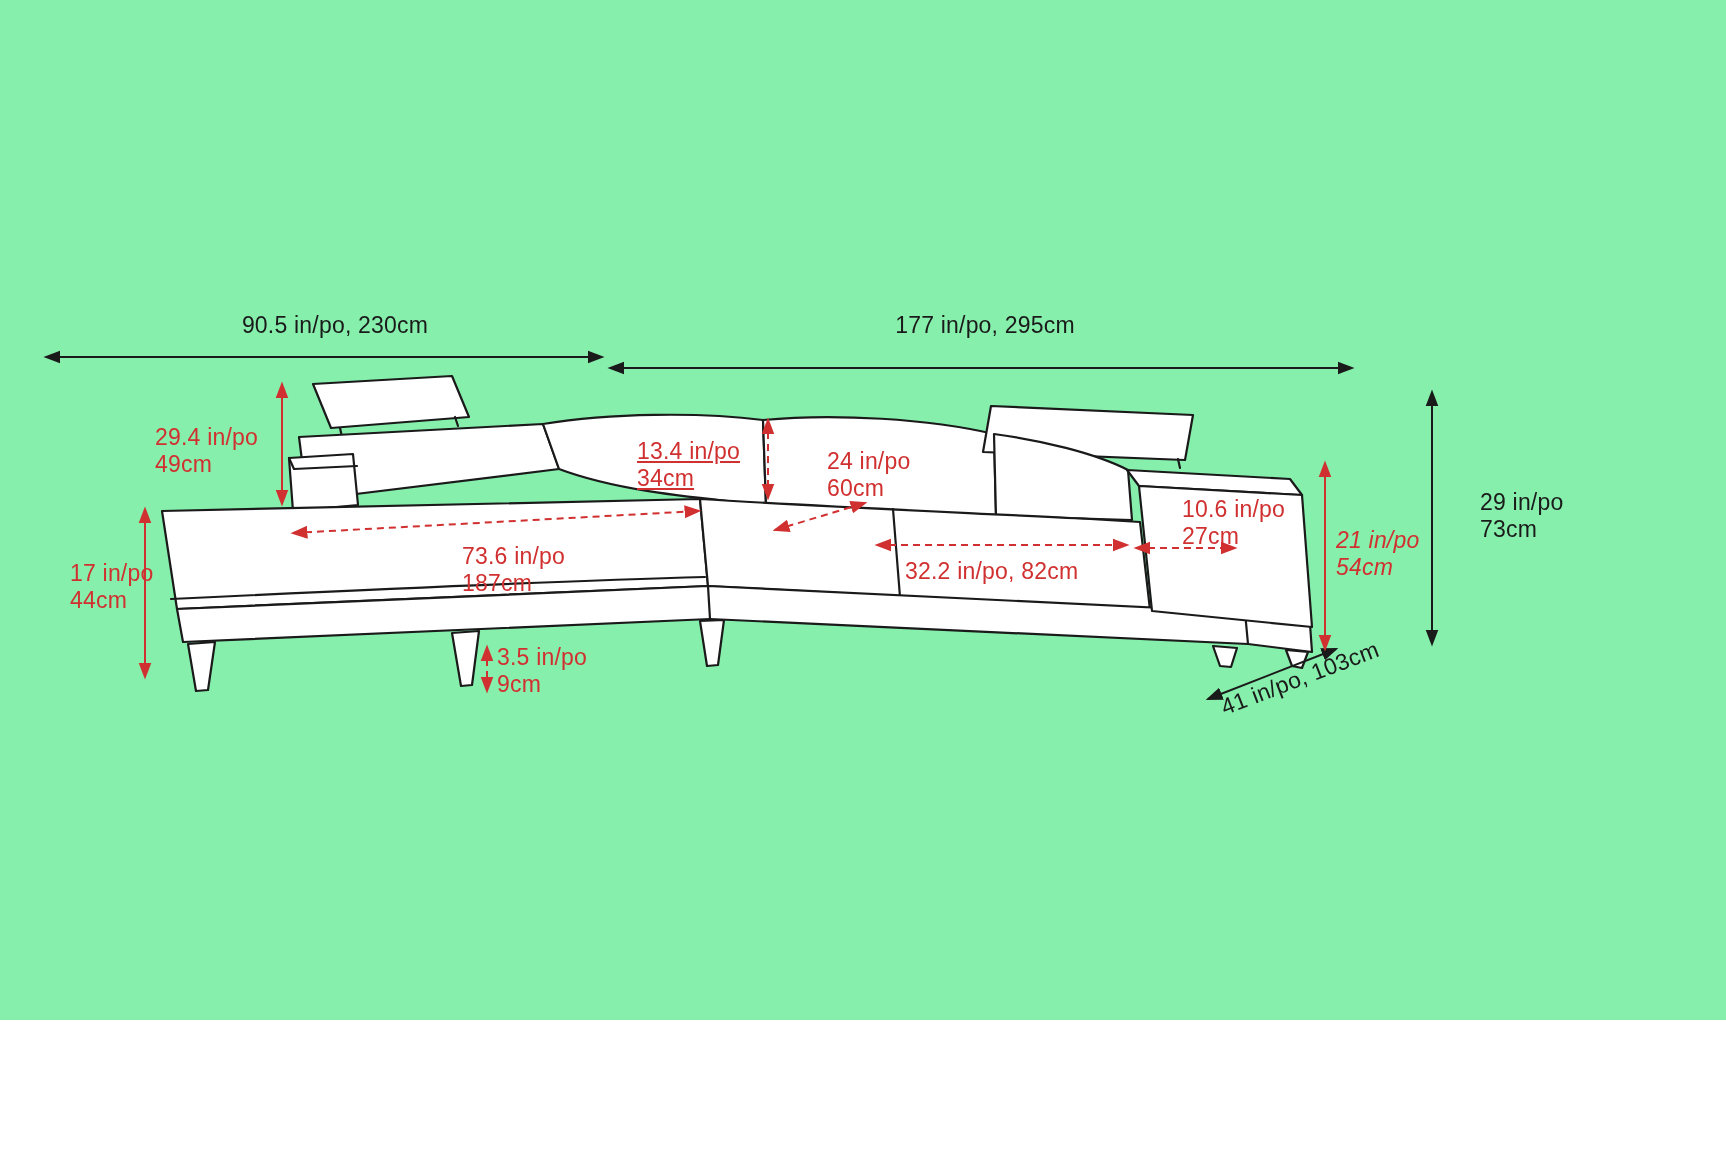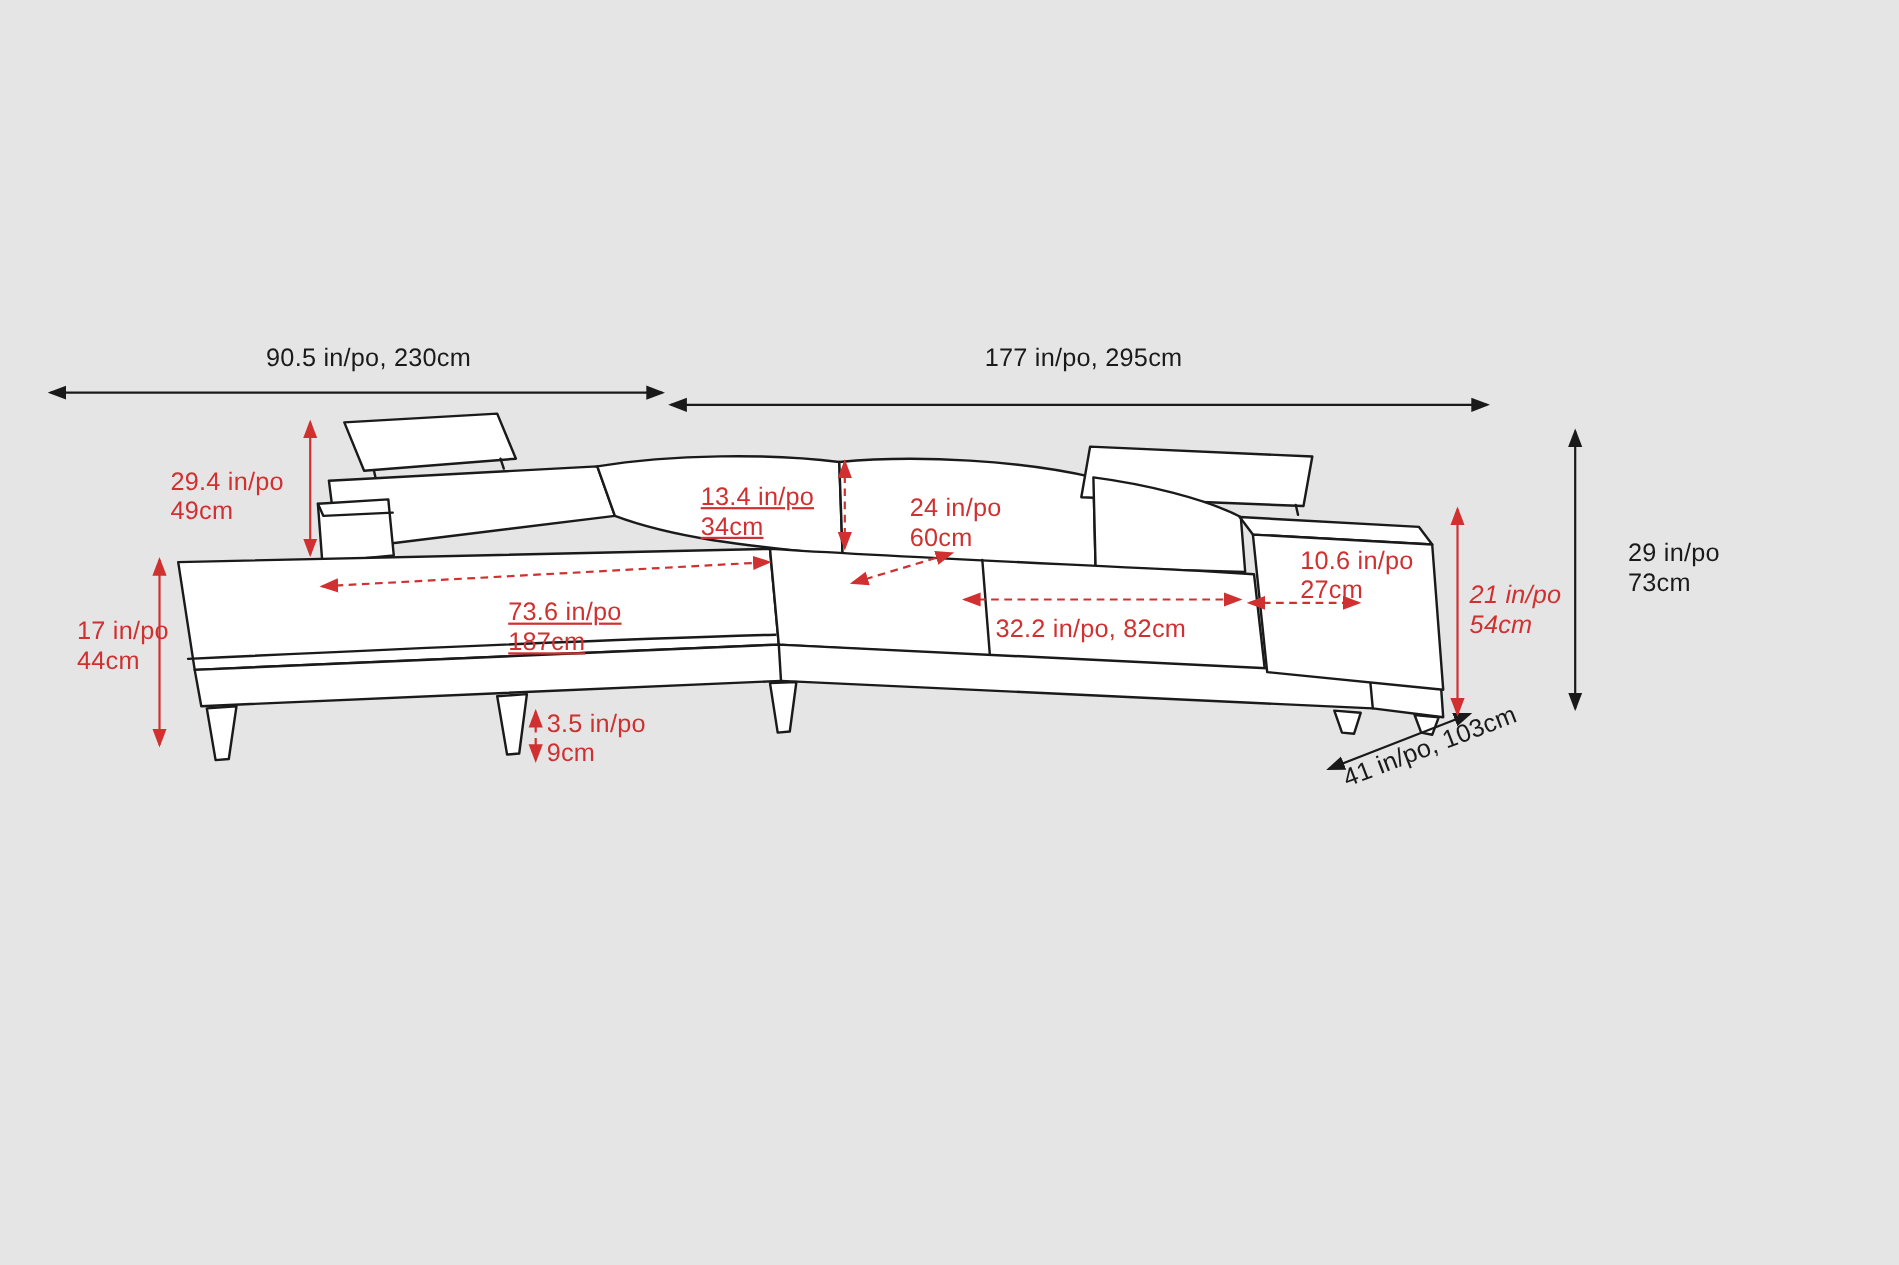--- a/index.html
+++ b/index.html
@@ -1,19 +1,19 @@
 <!DOCTYPE html>
 <html><head>
 <meta charset="utf-8">
 <style>
   html,body{margin:0;padding:0;background:#fff;}
   .canvas{
     position:relative;
-    width:1726px;height:1150px;
-    background:#e5e5e5;
+    width:1726px;height:1020px;
+    background:#86efac;
     overflow:hidden;
     font-family:"Liberation Sans", sans-serif;
   }
   .art{position:absolute;left:0;top:0;}
   .lbl{
     position:absolute;
     font-size:23px;
     line-height:1.18;
     white-space:pre-line;
     letter-spacing:0.2px;
@@ -104,21 +104,21 @@
   <div class="lbl black center" style="left:205px;top:312px;width:260px;">90.5 in/po, 230cm</div>
 
   <div class="lbl black center" style="left:855px;top:312px;width:260px;">177 in/po, 295cm</div>
 
   <div class="lbl red" style="left:155px;top:424px;">29.4 in/po
 49cm</div>
 
   <div class="lbl red" style="left:42px;top:560px;margin-left:28px;">17 in/po
 44cm</div>
 
-  <div class="lbl red" style="left:462px;top:543px;text-decoration:underline;">73.6 in/po
+  <div class="lbl red" style="left:462px;top:543px;">73.6 in/po
 187cm</div>
 
   <div class="lbl red" style="left:637px;top:438px;text-decoration:underline;">13.4 in/po
 34cm</div>
 
   <div class="lbl red" style="left:827px;top:448px;">24 in/po
 60cm</div>
 
   <div class="lbl red" style="left:905px;top:558px;">32.2 in/po, 82cm</div>
 

